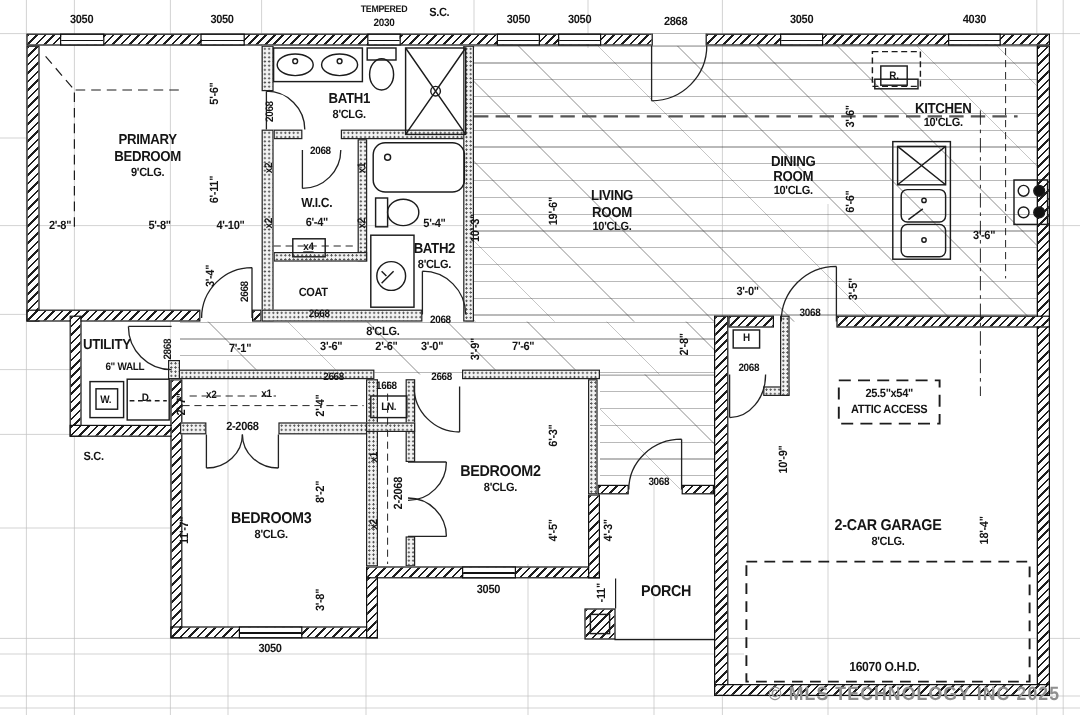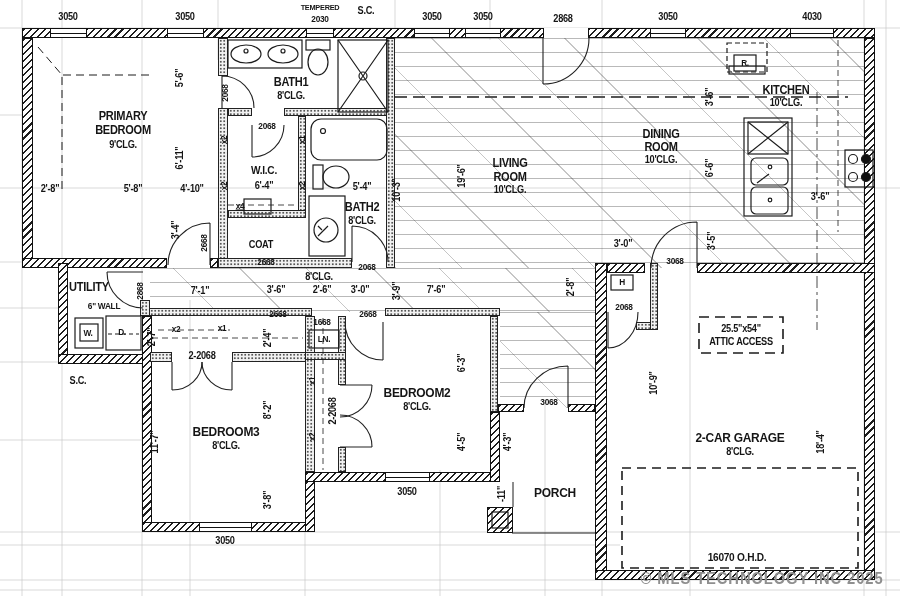--- a/index.html
+++ b/index.html
@@ -232,21 +232,21 @@
       <div class="lbl" style="left: 291px; top: 82px; font-size: 12px;">BATH1</div>
       <div class="lbl" style="left: 291px; top: 96px; font-size: 10px;">8'CLG.</div>
       <div class="lbl vert" style="left: 225px; top: 93px; font-size: 9px;">2068</div>
       <div class="lbl" style="left: 267px; top: 126px; font-size: 9px;">2068</div>
       <div class="lbl vert" style="left: 224px; top: 140px; font-size: 9px;">x2</div>
       <div class="lbl vert" style="left: 302px; top: 140px; font-size: 9px;">x1</div>
       <div class="lbl vert" style="left: 224px; top: 186px; font-size: 9px;">x2</div>
       <div class="lbl vert" style="left: 302px; top: 186px; font-size: 9px;">x2</div>
       <div class="lbl" style="left: 264px; top: 170px; font-size: 11px;">W.I.C.</div>
       <div class="lbl" style="left: 264px; top: 186px; font-size: 10px;">6'-4"</div>
-      <div class="lbl" style="left: 240px; top: 206px; font-size: 9px; text-decoration: underline;">x4</div>
+      <div class="lbl" style="left: 257px; top: 206px; font-size: 9px; text-decoration: underline;">x4</div>
       <div class="lbl" style="left: 261px; top: 245px; font-size: 10px;">COAT</div>
       <div class="lbl" style="left: 362px; top: 207px; font-size: 12px;">BATH2</div>
       <div class="lbl" style="left: 362px; top: 221px; font-size: 10px;">8'CLG.</div>
       <div class="lbl" style="left: 362px; top: 187px; font-size: 10px;">5'-4"</div>
       <div class="lbl" style="left: 510px; top: 163px; font-size: 12px;">LIVING</div>
       <div class="lbl" style="left: 510px; top: 177px; font-size: 12px;">ROOM</div>
       <div class="lbl" style="left: 510px; top: 190px; font-size: 10px;">10'CLG.</div>
       <div class="lbl vert" style="left: 462px; top: 176px; font-size: 10px;">19'-6"</div>
       <div class="lbl vert" style="left: 397px; top: 190px; font-size: 10px;">10'-3"</div>
       <div class="lbl" style="left: 661px; top: 134px; font-size: 12px;">DINING</div>

